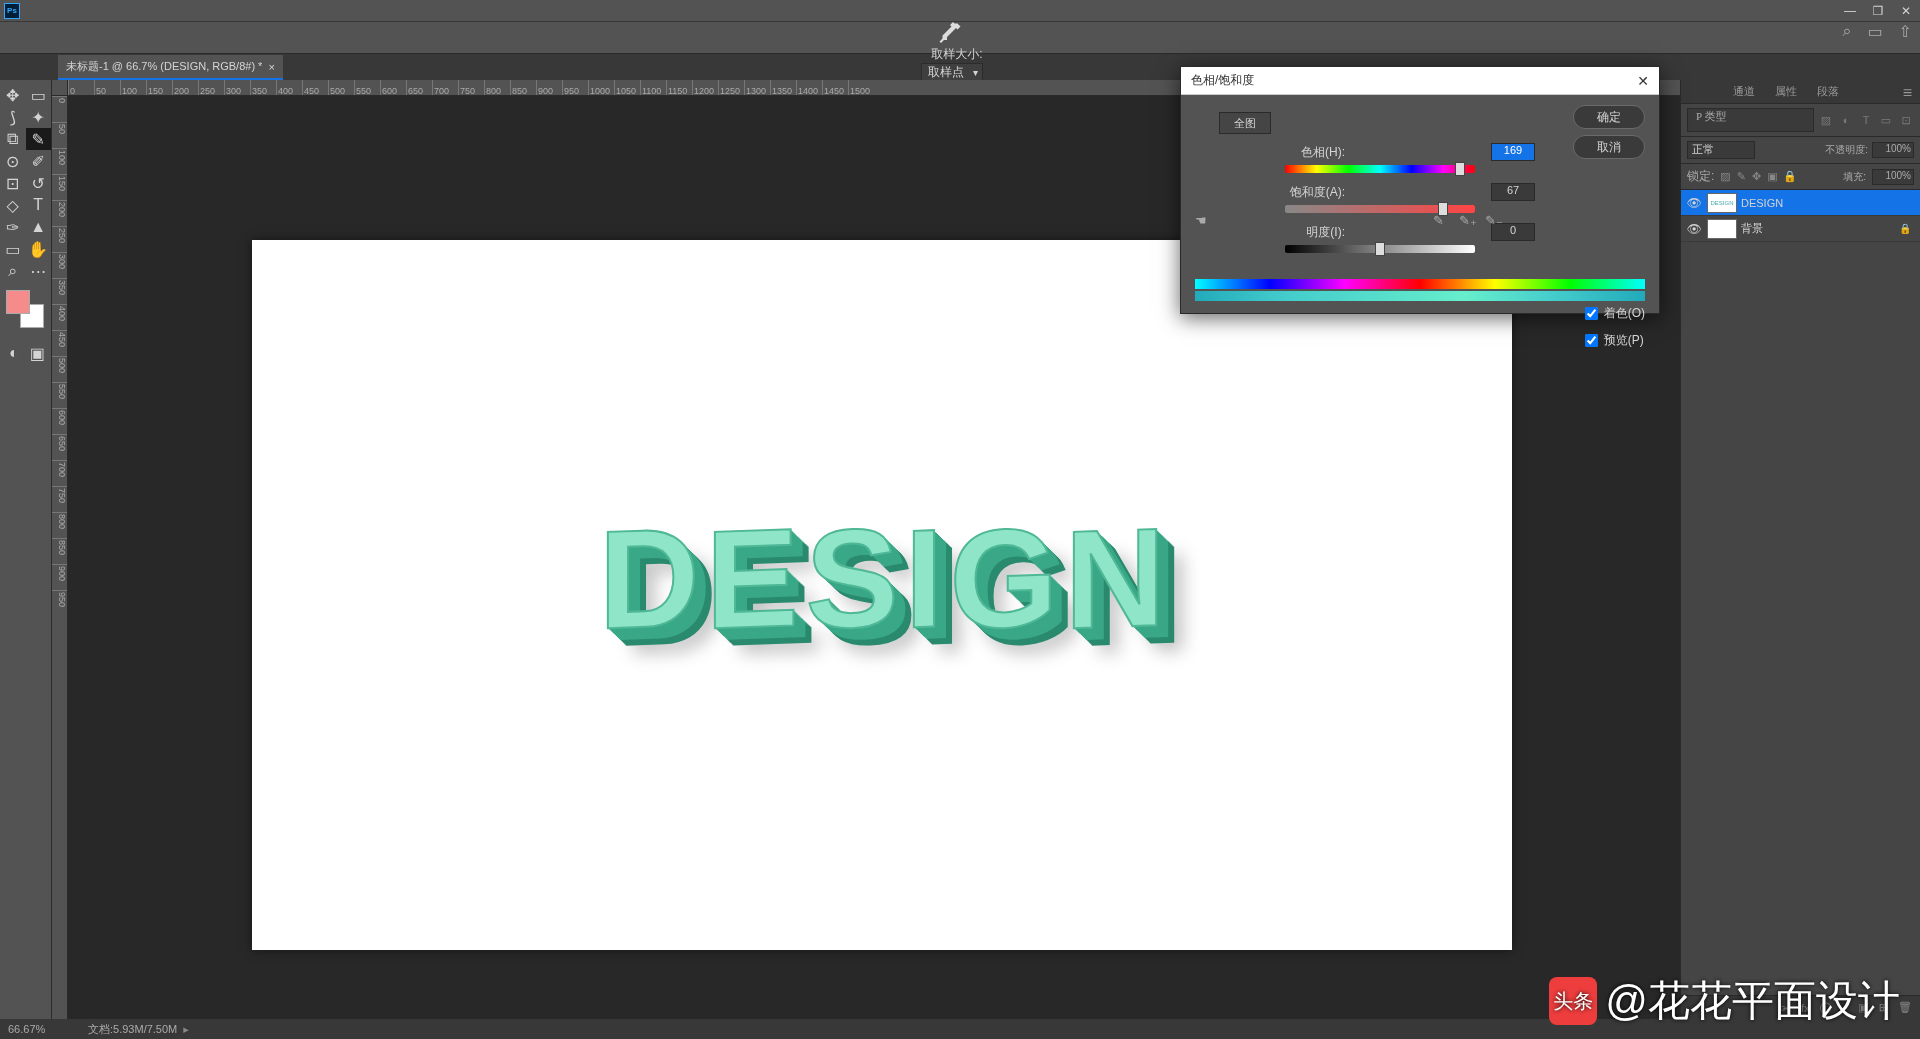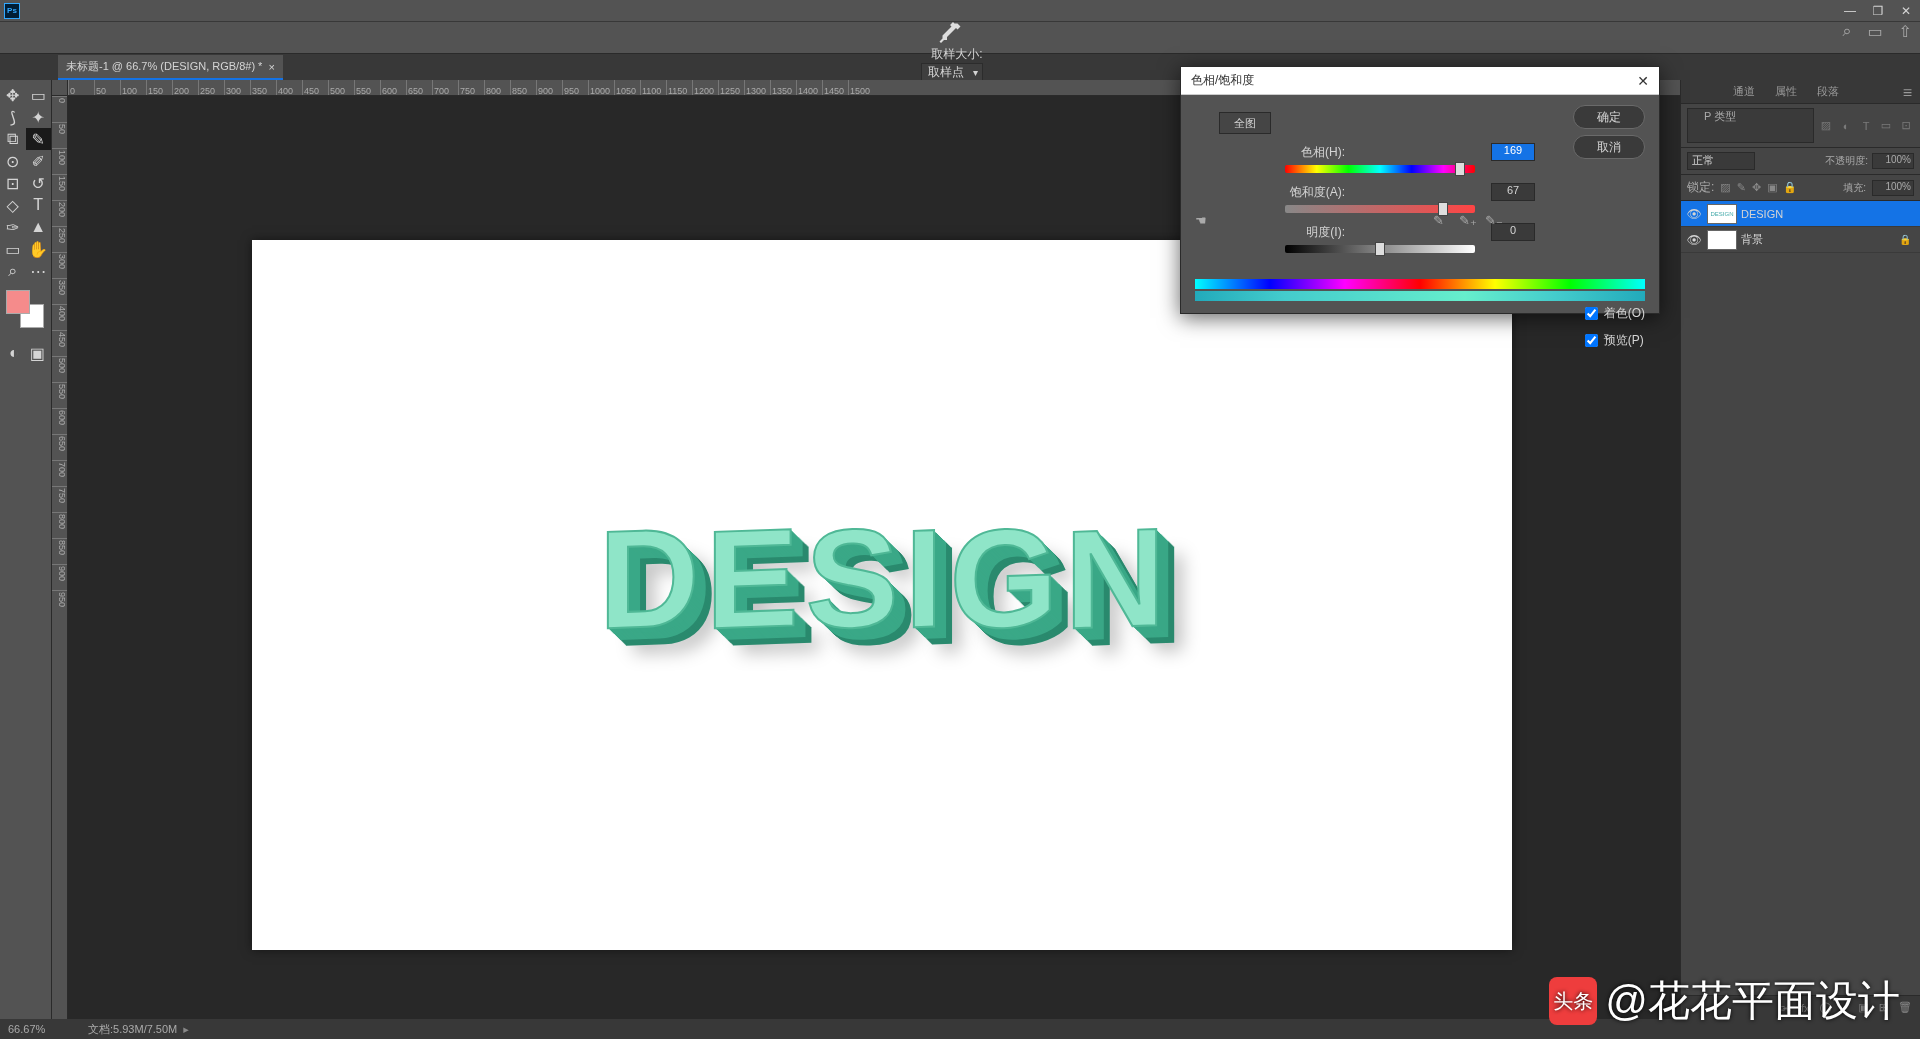--- a/index.html
+++ b/index.html
@@ -59,21 +59,21 @@
   26px 26px 18px rgba(0,0,0,0.25);
   -webkit-text-stroke: 2px #4fb896; transform: skewY(-2deg); }
 
 
 .right-panels { width: 240px; background: #454545; border-left: 1px solid #2a2a2a; display: flex; flex-direction: column; position: relative; }
 .panel-tabs { display: flex; background: #383838; height: 24px; border-bottom: 1px solid #2a2a2a; }
 .panel-tab { padding: 4px 10px; font-size: 11px; color: #999; cursor: pointer; }
 .panel-tab.active { background: #454545; color: #d4d4d4; margin-top: 29px; }
 .panel-menu { margin-left: auto; padding: 4px 8px; color: #999; }
 .layer-search { display: flex; align-items: center; padding: 4px 6px; gap: 4px; border-bottom: 1px solid #2a2a2a; }
-.search-select { background: #3a3a3a; border: 1px solid #2a2a2a; color: #aaa; font-size: 11px; height: 35px; flex: 1; padding: 0 16px; }
+.search-select { background: #3a3a3a; border: 1px solid #2a2a2a; color: #aaa; font-size: 11px; height: 24px; flex: 1; padding: 0 8px; font-family: Liberation Serif, serif; }
 .filter-icon { width: 16px; height: 16px; color: #7a7a7a; font-size: 11px; display: flex; align-items: center; justify-content: center; }
 .blend-row { display: flex; align-items: center; padding: 4px 6px; gap: 4px; border-bottom: 1px solid #2a2a2a; }
 .blend-select { background: #3a3a3a; border: 1px solid #2a2a2a; color: #d4d4d4; font-size: 11px; height: 18px; width: 68px; padding: 0 4px; }
 .opacity-label { color: #aaa; font-size: 10px; margin-left: auto; }
 .opacity-val { background: #3a3a3a; border: 1px solid #2a2a2a; color: #aaa; font-size: 10px; width: 42px; height: 16px; text-align: right; padding-right: 2px; }
 .lock-row { display: flex; align-items: center; padding: 4px 6px; gap: 6px; border-bottom: 1px solid #2a2a2a; }
 .lock-label { color: #aaa; font-size: 12px; }
 .lock-icon { color: #888; font-size: 11px; }
 .fill-label { color: #aaa; font-size: 10px; margin-left: auto; }
 .layers-list { flex: 1; }

